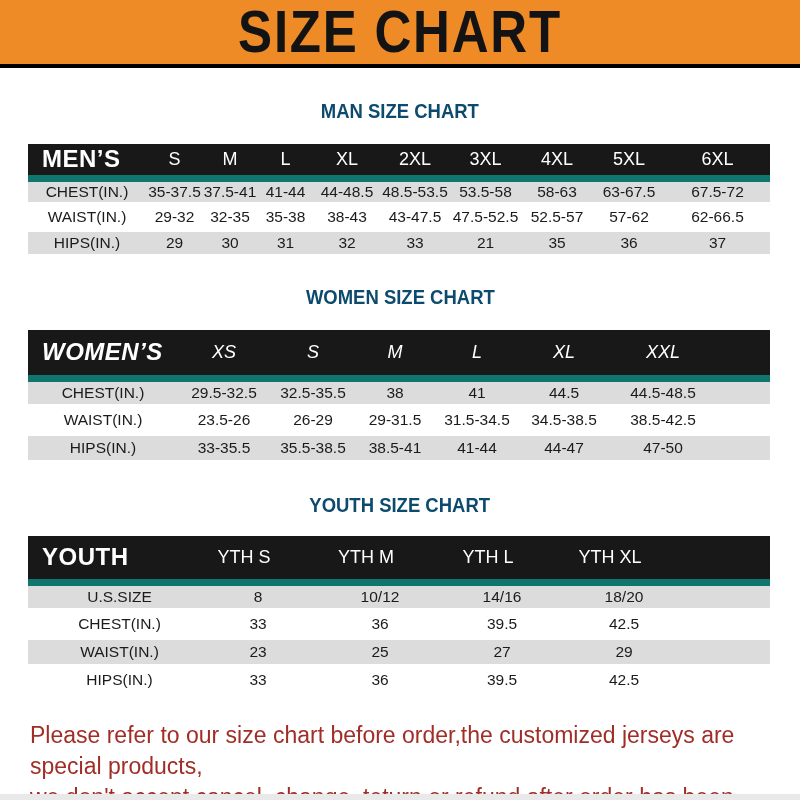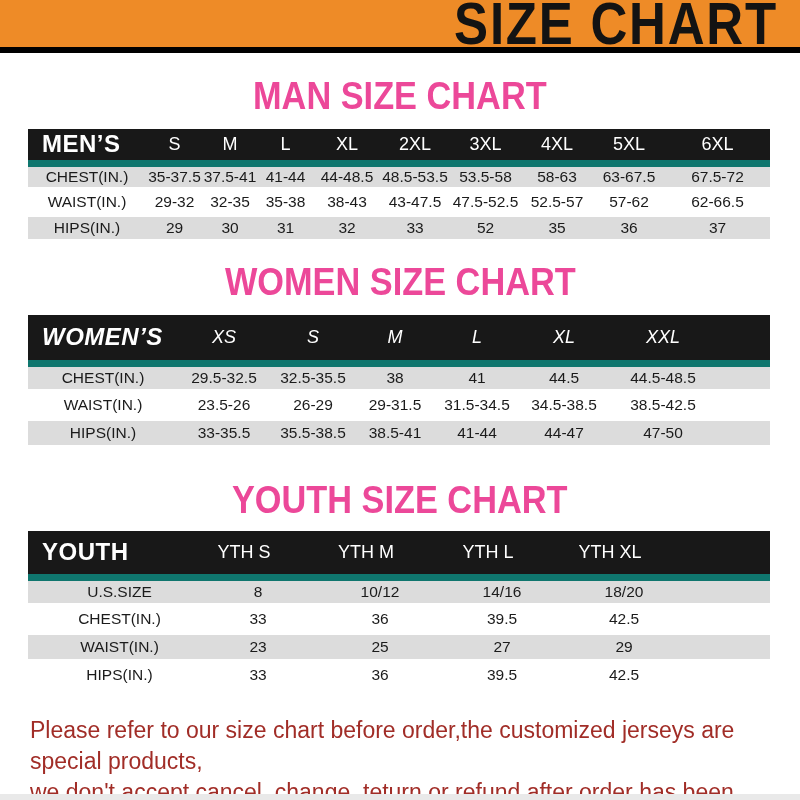--- a/index.html
+++ b/index.html
@@ -1,31 +1,31 @@
 <!DOCTYPE html>
 <html><head>
 <meta charset="utf-8">
 <style>
   * { margin:0; padding:0; box-sizing:border-box; }
   html,body { width:800px; height:800px; background:#ffffff; overflow:hidden;
               font-family:"Liberation Sans", sans-serif; }
 
   
-  .banner { height:53px; background:#EE8B27; border-bottom:6px solid #000000;
-            display:flex; align-items:center; justify-content:flex-end; }
+  .banner { height:68px; background:#EE8B27; border-bottom:4px solid #000000;
+            display:flex; align-items:center; justify-content:center; }
   .banner h1 { font-size:58px; font-weight:800; color:#131313; line-height:1;
                letter-spacing:2px; transform:scale(0.88,1.02); white-space:nowrap; }
 
   
-  .section-heading { text-align:center; font-size:39px; font-weight:800; color:#ec4899;
+  .section-heading { text-align:center; font-size:21px; font-weight:800; color:#0c4a6e;
                      letter-spacing:0px; line-height:34px; }
   .section-heading span { display:inline-block; transform:scaleX(0.88); white-space:nowrap; }
   .hd-men   { margin-top:26px; margin-bottom:16px; }
   .hd-women { margin-top:22px; margin-bottom:16px;text-align:center; }
-  .hd-youth { margin-top:34px; margin-bottom:14px; }
+  .hd-youth { margin-top:24px; margin-bottom:14px; }
 
   
   table.size-table { width:742px; margin:0 auto 0 28px; border-collapse:collapse;
                      table-layout:fixed; }
   table.size-table th { background:#181818; color:#ffffff; font-weight:400;
                         font-size:18px; text-align:center; vertical-align:middle;
                         border-bottom:7px solid #0f766e; }
   table.size-table th.row-label { font-weight:800; font-size:24px; text-align:left;
                                   padding-left:14px; letter-spacing:0.5px; }
   table.size-table td { font-size:15.5px; color:#1b1b1b; text-align:center;
@@ -105,21 +105,21 @@
         <td>57-62</td>
         <td>62-66.5</td>
       </tr>
       <tr>
         <td>HIPS(IN.)</td>
         <td>29</td>
         <td>30</td>
         <td>31</td>
         <td>32</td>
         <td>33</td>
-        <td>52</td>
+        <td>21</td>
         <td>35</td>
         <td>36</td>
         <td>37</td>
       </tr>
     </tbody>
   </table>
 
 <h2 class="section-heading hd-women">
   <span>WOMEN SIZE CHART</span>
 </h2>

